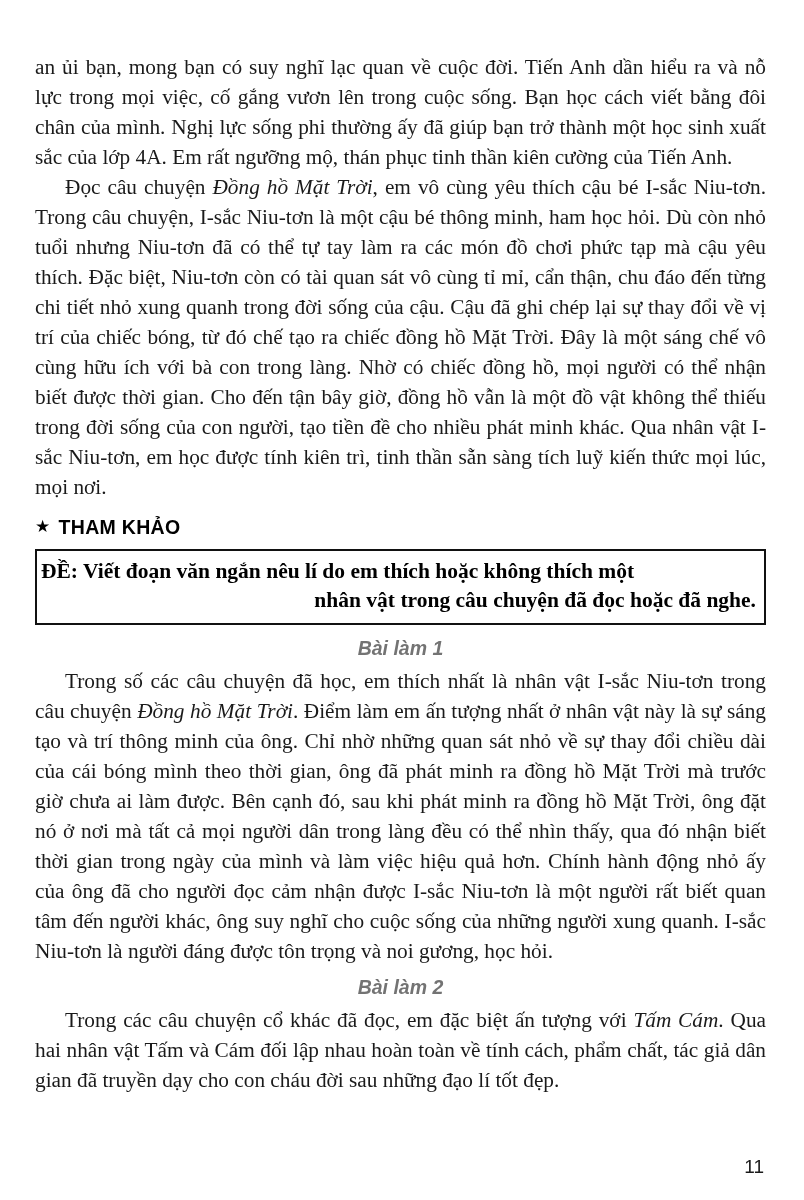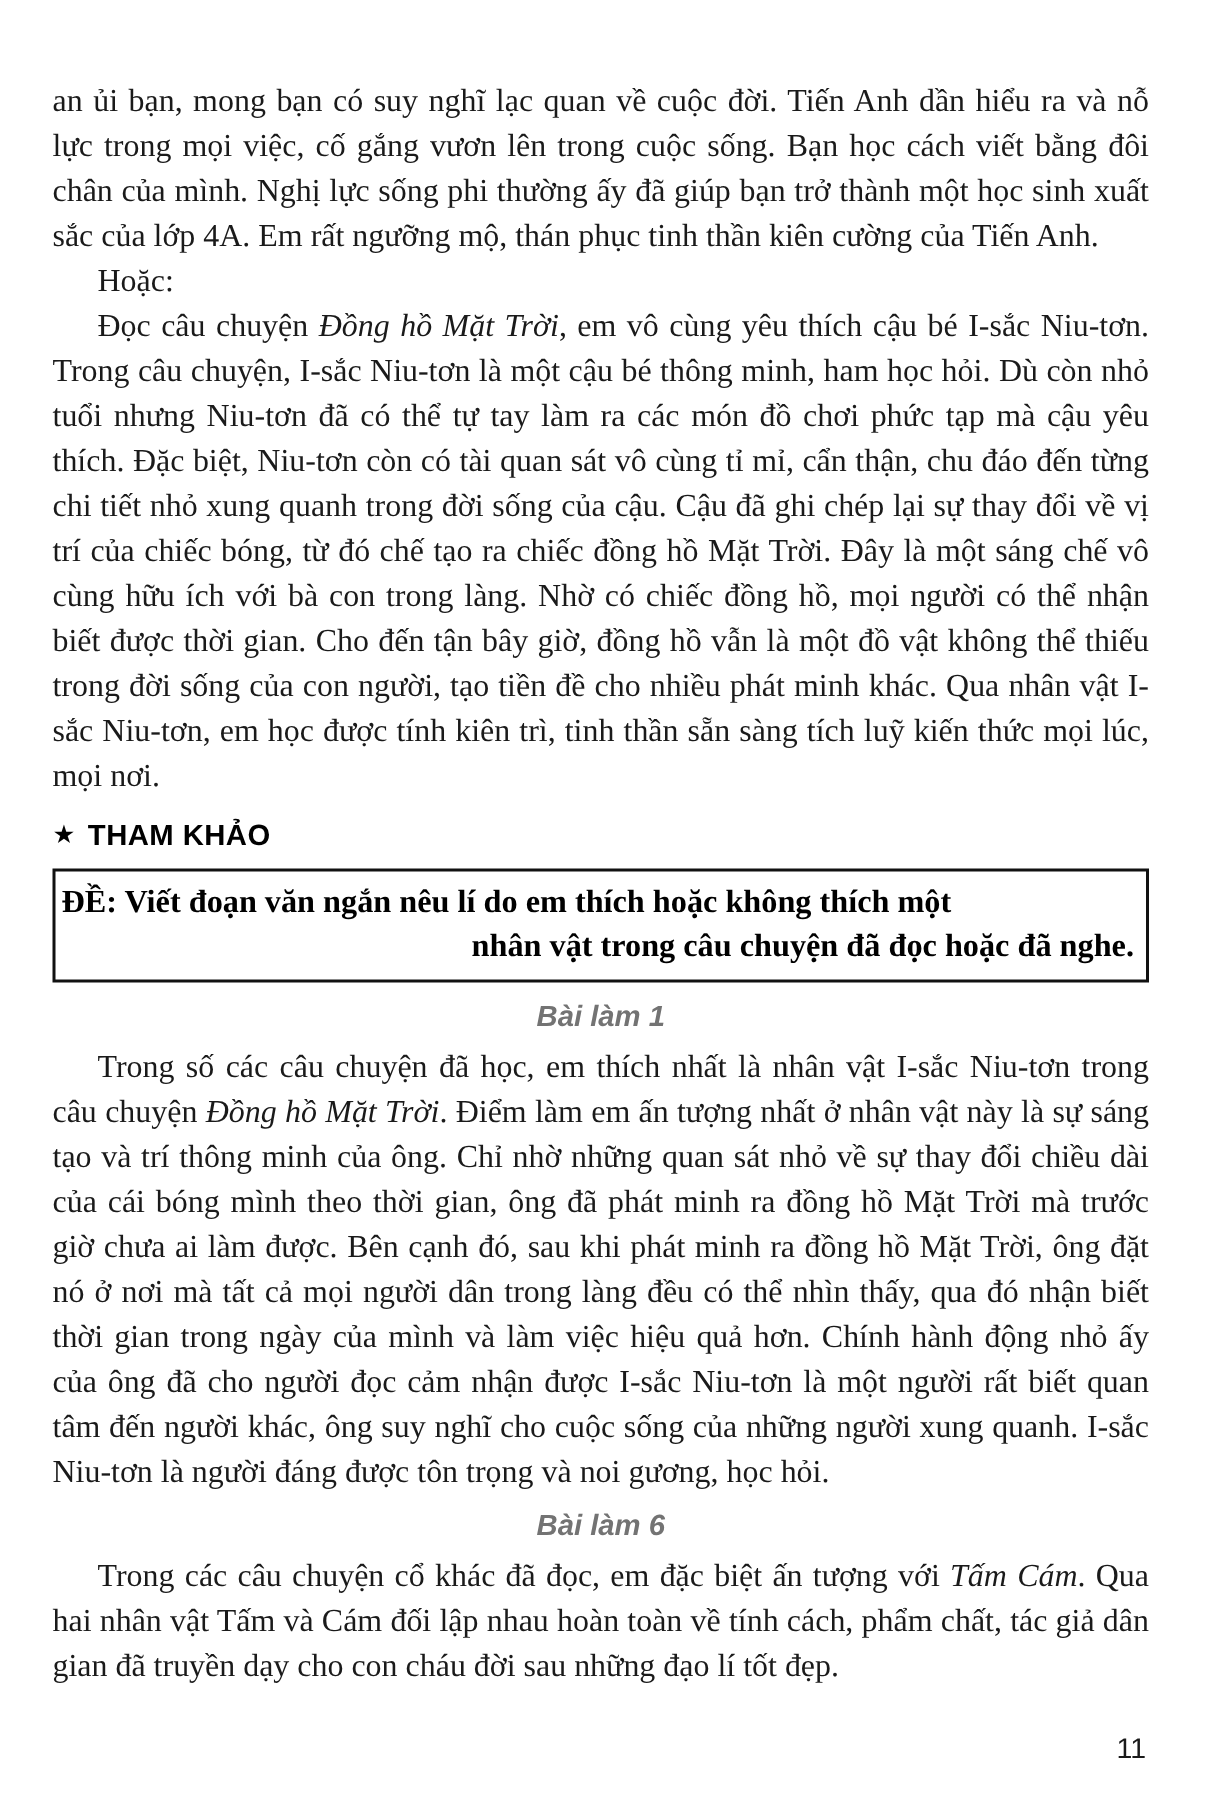--- a/index.html
+++ b/index.html
@@ -107,36 +107,35 @@
     color: #1a1a1a;
   }
 </style>
 </head>
 <body>
 
 <div class="page">
 
   <p class="prose">an ủi bạn, mong bạn có suy nghĩ lạc quan về cuộc đời. Tiến Anh dần hiểu ra và nỗ lực trong mọi việc, cố gắng vươn lên trong cuộc sống. Bạn học cách viết bằng đôi chân của mình. Nghị lực sống phi thường ấy đã giúp bạn trở thành một học sinh xuất sắc của lớp 4A. Em rất ngưỡng mộ, thán phục tinh thần kiên cường của Tiến Anh.</p>
 
-  <p class="prose indent">Hoặc:</p>
 
   <p class="prose indent"><span>Đọc câu chuyện </span><span class="ital">Đồng hồ Mặt Trời</span><span>, em vô cùng yêu thích cậu bé I-sắc Niu-tơn. Trong câu chuyện, I-sắc Niu-tơn là một cậu bé thông minh, ham học hỏi. Dù còn nhỏ tuổi nhưng Niu-tơn đã có thể tự tay làm ra các món đồ chơi phức tạp mà cậu yêu thích. Đặc biệt, Niu-tơn còn có tài quan sát vô cùng tỉ mỉ, cẩn thận, chu đáo đến từng chi tiết nhỏ xung quanh trong đời sống của cậu. Cậu đã ghi chép lại sự thay đổi về vị trí của chiếc bóng, từ đó chế tạo ra chiếc đồng hồ Mặt Trời. Đây là một sáng chế vô cùng hữu ích với bà con trong làng. Nhờ có chiếc đồng hồ, mọi người có thể nhận biết được thời gian. Cho đến tận bây giờ, đồng hồ vẫn là một đồ vật không thể thiếu trong đời sống của con người, tạo tiền đề cho nhiều phát minh khác. Qua nhân vật I-sắc Niu-tơn, em học được tính kiên trì, tinh thần sẵn sàng tích luỹ kiến thức mọi lúc, mọi nơi.</span></p>
 
   <div class="ref-heading">
     <span class="star-icon">★</span>
     <span>THAM KHẢO</span>
   </div>
 
   <div class="prompt-box">
     <p class="prompt-text"><span>ĐỀ: Viết đoạn văn ngắn nêu lí do em thích hoặc không thích một</span><span class="second-line">nhân vật trong câu chuyện đã đọc hoặc đã nghe.</span></p>
   </div>
 
   <div class="essay-heading">Bài làm 1</div>
 
   <p class="prose indent"><span>Trong số các câu chuyện đã học, em thích nhất là nhân vật I-sắc Niu-tơn trong câu chuyện </span><span class="ital">Đồng hồ Mặt Trời</span><span>. Điểm làm em ấn tượng nhất ở nhân vật này là sự sáng tạo và trí thông minh của ông. Chỉ nhờ những quan sát nhỏ về sự thay đổi chiều dài của cái bóng mình theo thời gian, ông đã phát minh ra đồng hồ Mặt Trời mà trước giờ chưa ai làm được. Bên cạnh đó, sau khi phát minh ra đồng hồ Mặt Trời, ông đặt nó ở nơi mà tất cả mọi người dân trong làng đều có thể nhìn thấy, qua đó nhận biết thời gian trong ngày của mình và làm việc hiệu quả hơn. Chính hành động nhỏ ấy của ông đã cho người đọc cảm nhận được I-sắc Niu-tơn là một người rất biết quan tâm đến người khác, ông suy nghĩ cho cuộc sống của những người xung quanh. I-sắc Niu-tơn là người đáng được tôn trọng và noi gương, học hỏi.</span></p>
 
-  <div class="essay-heading">Bài làm 6</div>
+  <div class="essay-heading">Bài làm 2</div>
 
   <p class="prose indent"><span>Trong các câu chuyện cổ khác đã đọc, em đặc biệt ấn tượng với </span><span class="ital">Tấm Cám</span><span>. Qua hai nhân vật Tấm và Cám đối lập nhau hoàn toàn về tính cách, phẩm chất, tác giả dân gian đã truyền dạy cho con cháu đời sau những đạo lí tốt đẹp.</span></p>
 
   <div class="page-number">11</div>
 
 </div>
 
 </body></html>

